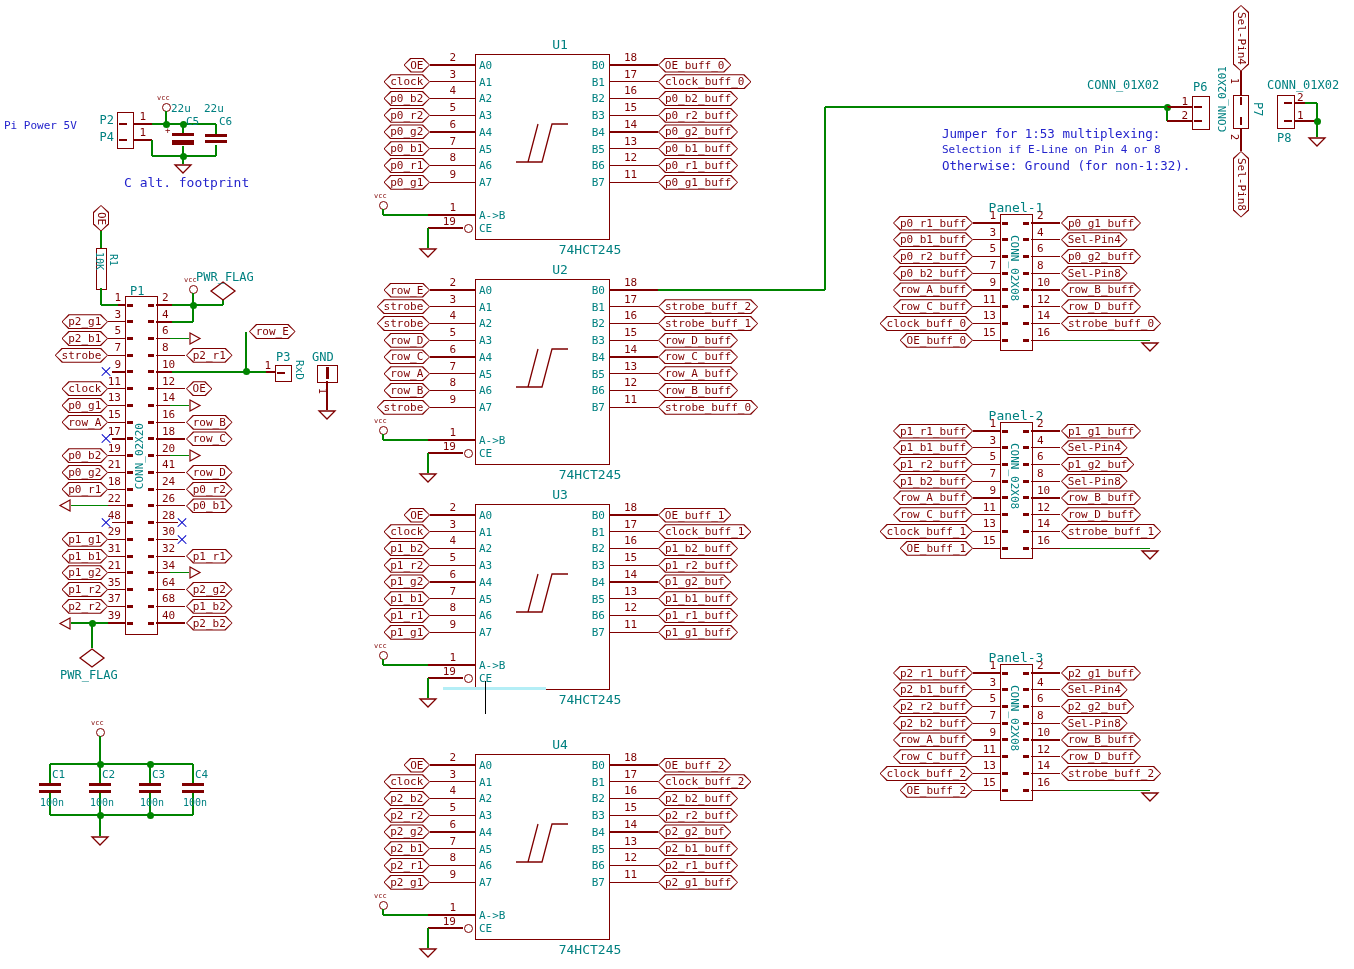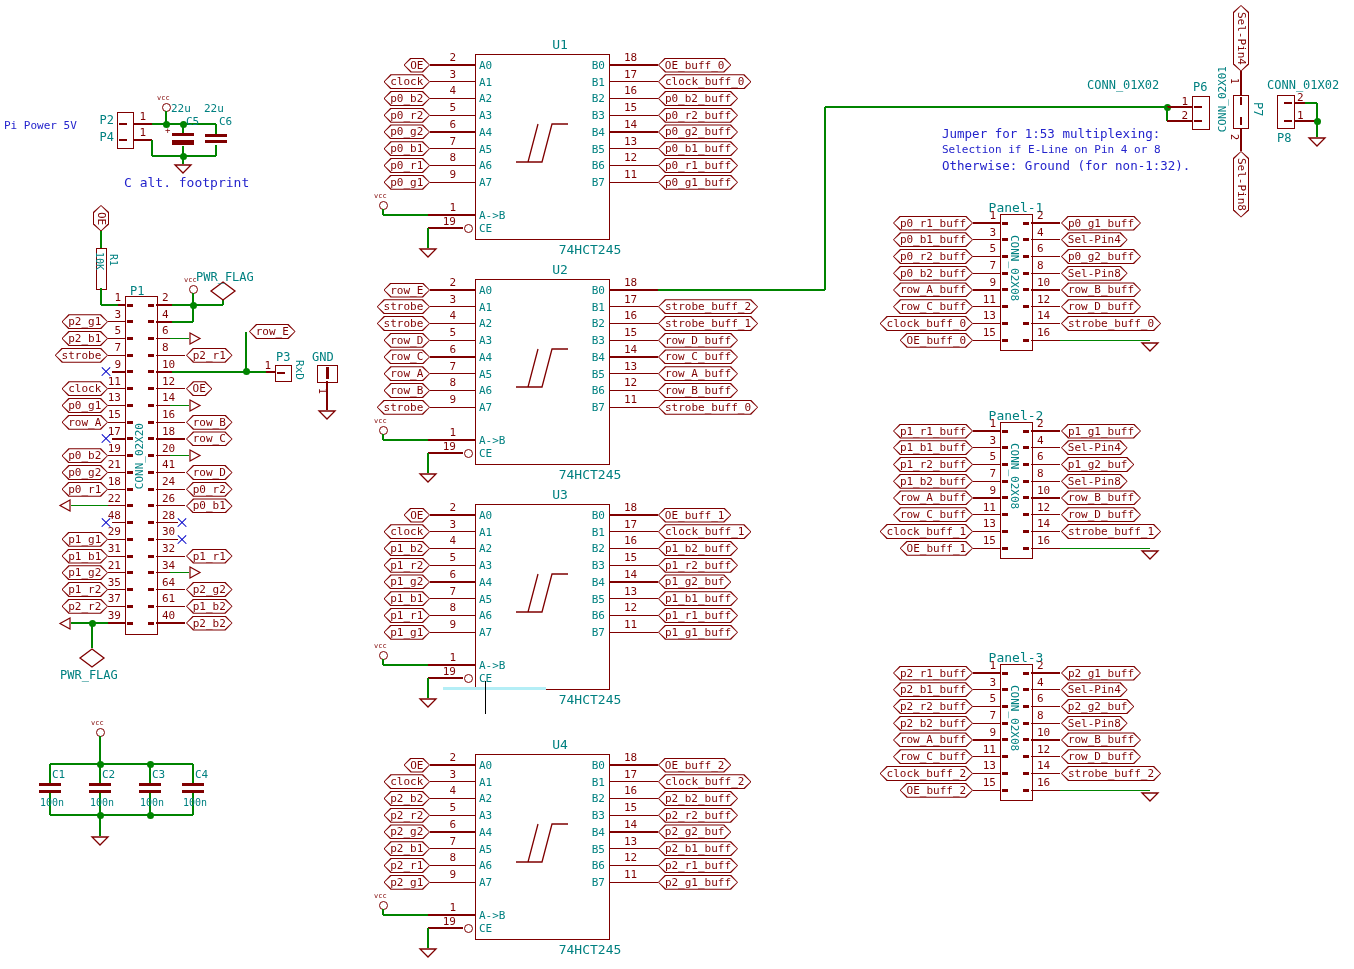--- a/index.html
+++ b/index.html
@@ -312,21 +312,21 @@
     </div>
     <div class="w" style="background: rgb(127, 0, 0); left: 108px; top: 588.98px; width: 17px; height: 1.2px;"></div>
     <div class="w" style="background: rgb(127, 0, 0); left: 156px; top: 588.98px; width: 29px; height: 1.2px;"></div>
     <div class="gl clip-h" style="left: 186px; top: 582.08px; width: 46.5px; height: 15px;">
       <div class="in"></div>
       <div class="tx">p2_g2</div>
     </div>
     <div class="w" style="background: rgb(127, 0, 0); left: 127px; top: 604.82px; width: 6px; height: 3px;"></div>
     <div class="w" style="background: rgb(127, 0, 0); left: 148px; top: 604.82px; width: 6px; height: 3px;"></div>
     <div class="t mar" style="left: 121px; top: 593.32px; font-size: 11px; transform: translateX(-100%);">37</div>
-    <div class="t mar" style="left: 162px; top: 593.32px; font-size: 11px;">61</div>
+    <div class="t mar" style="left: 162px; top: 593.32px; font-size: 11px;">68</div>
     <div class="gl clip-h" style="left: 61.5px; top: 598.82px; width: 46.5px; height: 15px;">
       <div class="in"></div>
       <div class="tx">p2_r2</div>
     </div>
     <div class="w" style="background: rgb(127, 0, 0); left: 108px; top: 605.72px; width: 17px; height: 1.2px;"></div>
     <div class="w" style="background: rgb(127, 0, 0); left: 156px; top: 605.72px; width: 29px; height: 1.2px;"></div>
     <div class="gl clip-h" style="left: 186px; top: 598.82px; width: 46.5px; height: 15px;">
       <div class="in"></div>
       <div class="tx">p1_b2</div>
     </div>

